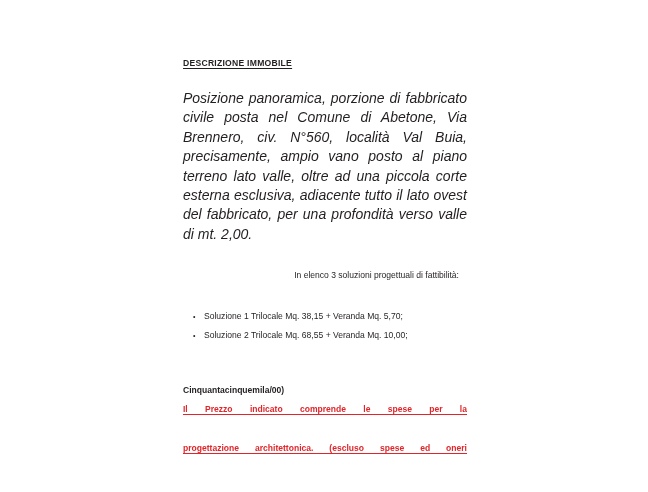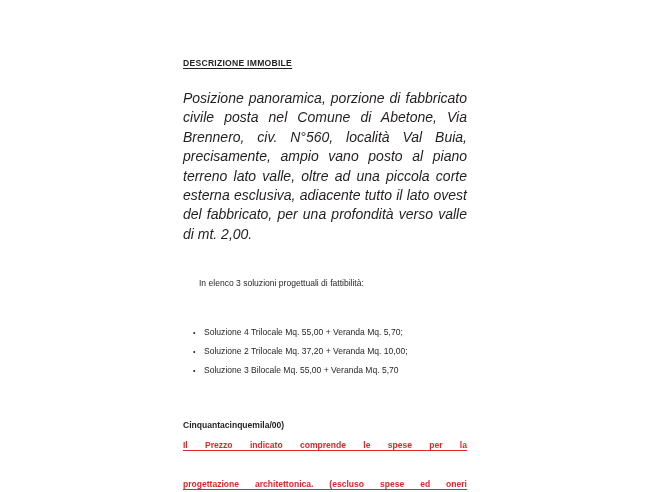--- a/index.html
+++ b/index.html
@@ -47,24 +47,24 @@
     line-height: 19.4px;
     text-align: justify;
     text-justify: inter-word;
     color: #231f20;
     font-style: italic;
   }
   p.para.last-left {
     text-align: left;
   }
   p.plain {
-    margin: 16px;
+    margin: 8px;
     font-size: 8.55px;
     line-height: 19.4px;
-    text-align: left;
+    text-align: right;
     color: #231f20;
   }
   ul.solutions {
     margin: 0;
     padding: 0 0 0 21px;
     list-style: none;
   }
   ul.solutions li {
     position: relative;
     font-size: 8.55px;
@@ -126,23 +126,22 @@
 
 
 
     <div class="gap-sm"></div>
 
     <p class="plain">In elenco 3 soluzioni progettuali di fattibilità:</p>
 
     <div class="gap-list-top"></div>
 
     <ul class="solutions">
-      <li>Soluzione 4 Trilocale Mq. 55,00 + Veranda Mq. 5,70;</li>
-      <li>Soluzione 2 Trilocale Mq. 37,20 + Veranda Mq. 10,00;</li>
-      <li>Soluzione 3 Bilocale Mq. 55,00 + Veranda Mq. 5,70</li>
+      <li>Soluzione 1 Trilocale Mq. 38,15 + Veranda Mq. 5,70;</li>
+      <li>Soluzione 2 Trilocale Mq. 68,55 + Veranda Mq. 10,00;</li>
     </ul>
 
     <div class="gap-before-price"></div>
 
     <p class="price"><span class="justify-filler"></span><span class="tail">Cinquantacinquemila/00)</span></p>
 
     <p class="notice"><span>Il Prezzo indicato comprende le spese per la</span><span class="justify-filler"></span><span>progettazione architettonica. (escluso spese ed oneri</span><span class="justify-filler"></span></p>
 
   </div>
 </div>

